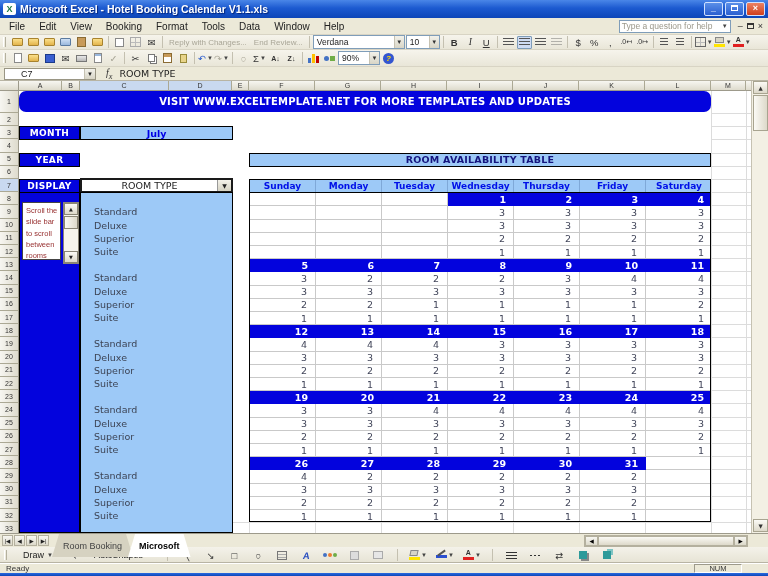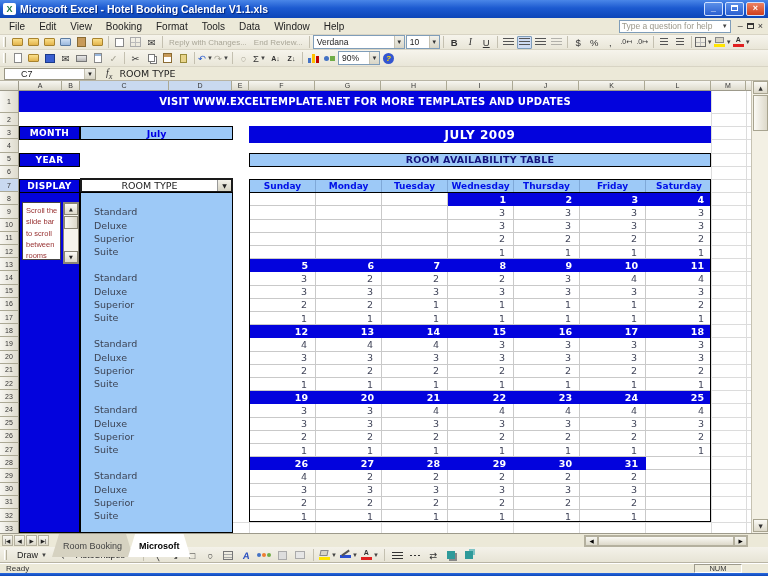--- a/index.html
+++ b/index.html
@@ -67,21 +67,21 @@
   .navb{width:11px;height:11px;font-size:5.5px;display:flex;align-items:center;justify-content:center;color:#222;
     background:linear-gradient(#f8f7f2,#dcd9ca);border:1px solid #b4b09e}
   .tab{height:23px;padding:0 11px;font-size:9px;display:flex;align-items:center;
     clip-path:polygon(7px 0,calc(100% - 7px) 0,100% 100%,0 100%);background:#d6d2c1;color:#444;margin-left:-5px}
   .tab.active{background:#fff;font-weight:bold;color:#000;z-index:2}
   .hscroll{position:absolute;left:584px;top:1px;width:164px;height:12px;display:flex;background:#f3f0e4;border:1px solid #b4b09e}
   .hsb{width:13px;height:100%;display:flex;align-items:center;justify-content:center;font-size:5.5px;
     background:linear-gradient(#f8f7f2,#dcd9ca);border:1px solid #b4b09e}
   .hsthumb{flex:1;background:linear-gradient(#fbfaf5,#ddd9ca);border:1px solid #b4b09e}
   
-  .drawbar{height:16px;display:flex;align-items:center;gap:3px;padding:0 3px;font-size:9px;
+  .drawbar{height:16px;display:flex;align-items:center;gap:9px;padding:0 3px;font-size:9px;
     background:linear-gradient(#f4f2ea,#e6e3d4)}
   .dbtn{display:flex;align-items:center;gap:2px;padding:1px 4px;color:#222}
   
   .statusbar{height:10px;background:#ece9d8;border-top:1px solid #fff;box-shadow:0 -1px 0 #b8b4a4;position:relative;
     font-size:8px;color:#333;display:flex;align-items:center;padding-left:6px}
   .numbox{position:absolute;right:26px;top:0;width:48px;height:9px;border:1px solid;border-color:#9d9a8b #fff #fff #9d9a8b;
     display:flex;align-items:center;justify-content:center;font-size:7.5px}
   .bluebar{height:3px;background:linear-gradient(#2a6ae0,#0c46b8)}
 </style>
 </head>
@@ -323,30 +323,29 @@
       <div style="position: absolute; left: 19px; width: 732px; top: 335.6px; height: 1px; background: rgb(220, 220, 220);"></div>
       <div style="position: absolute; left: 19px; width: 732px; top: 348.8px; height: 1px; background: rgb(220, 220, 220);"></div>
       <div style="position: absolute; left: 19px; width: 732px; top: 362px; height: 1px; background: rgb(220, 220, 220);"></div>
       <div style="position: absolute; left: 19px; width: 732px; top: 375.2px; height: 1px; background: rgb(220, 220, 220);"></div>
       <div style="position: absolute; left: 19px; width: 732px; top: 388.4px; height: 1px; background: rgb(220, 220, 220);"></div>
       <div style="position: absolute; left: 19px; width: 732px; top: 401.6px; height: 1px; background: rgb(220, 220, 220);"></div>
       <div style="position: absolute; left: 19px; width: 732px; top: 414.8px; height: 1px; background: rgb(220, 220, 220);"></div>
       <div style="position: absolute; left: 19px; width: 732px; top: 428px; height: 1px; background: rgb(220, 220, 220);"></div>
       <div style="position: absolute; left: 19px; width: 732px; top: 441.2px; height: 1px; background: rgb(220, 220, 220);"></div>
       <div style="position: absolute; left: 19px; top: 10px; width: 692px; height: 431px; background: rgb(255, 255, 255);"></div>
-      <div style="position: absolute; left: 19px; top: 10px; width: 692px; height: 21px; background: var(--band); color: rgb(255, 255, 255); font-weight: bold; font-size: 10px; letter-spacing: 0.2px; display: flex; align-items: center; justify-content: center;">VISIT WWW.EXCELTEMPLATE.NET FOR MORE TEMPLATES AND UPDATES</div>
+      <div style="position: absolute; left: 19px; top: 10px; width: 692px; height: 21px; background: var(--band); color: rgb(255, 255, 255); font-weight: bold; font-size: 10px; letter-spacing: 0.2px; display: flex; align-items: center; justify-content: center; border-radius: 7px;">VISIT WWW.EXCELTEMPLATE.NET FOR MORE TEMPLATES AND UPDATES</div>
       <div style="position: absolute; left: 19px; top: 45.2px; width: 61px; height: 14px; background: var(--band); border: 1px solid rgb(0, 0, 0); color: rgb(255, 255, 255); font-weight: bold; font-size: 9px; letter-spacing: 0.3px; display: flex; align-items: center; justify-content: center;">MONTH</div>
       <div style="position: absolute; left: 80px; top: 45.2px; width: 153px; height: 14px; background: var(--lblue); border: 1px solid rgb(0, 0, 0); color: rgb(0, 0, 230); font-weight: bold; font-size: 9.5px; display: flex; align-items: center; justify-content: center;">July</div>
       <div style="position: absolute; left: 19px; top: 71.6px; width: 61px; height: 14px; background: var(--band); border: 1px solid rgb(0, 0, 0); color: rgb(255, 255, 255); font-weight: bold; font-size: 9px; letter-spacing: 0.3px; display: flex; align-items: center; justify-content: center;">YEAR</div>
       <div style="position: absolute; left: 19px; top: 98px; width: 61px; height: 14px; background: var(--band); border: 1px solid rgb(0, 0, 0); color: rgb(255, 255, 255); font-weight: bold; font-size: 9px; letter-spacing: 0.3px; display: flex; align-items: center; justify-content: center;">DISPLAY</div>
       <div style="position: absolute; left: 80px; top: 97px; width: 153px; height: 15px; background: rgb(255, 255, 255); border: 2px solid rgb(26, 26, 26); display: flex; align-items: center;">
         <div style="position: static; flex: 1 1 0%; text-align: center; font-size: 9.5px; color: rgb(34, 34, 34);">ROOM TYPE</div>
         <div style="position: static; width: 14px; height: 100%; background: linear-gradient(rgb(244, 242, 234), rgb(213, 210, 194)); border-left: 1px solid rgb(153, 153, 153); font-size: 6px; color: rgb(34, 34, 34); display: flex; align-items: center; justify-content: center;">▼</div>
       </div>
-      <div style="position: absolute; left: 249px; top: 45.2px; width: 462px; height: 17px; background: var(--band); color: rgb(255, 255, 255); font-weight: bold; font-size: 12px; letter-spacing: 0.5px; display: flex; align-items: center; justify-content: center;">JULY 2009</div>
       <div style="position: absolute; left: 249px; top: 71.6px; width: 462px; height: 14px; background: var(--lblue); border: 1px solid rgb(0, 0, 0); color: rgb(20, 20, 126); font-weight: bold; font-size: 9.5px; letter-spacing: 0.2px; display: flex; align-items: center; justify-content: center;">ROOM AVAILABILITY TABLE</div>
       <div style="position: absolute; left: 249px; top: 98px; width: 462px; height: 22px; background: var(--lblue); border: 1px solid rgb(0, 0, 0); overflow: hidden;">
         <div style="position: absolute; left: 0px; top: 0px; width: 66px; height: 12px; font-weight: bold; font-size: 9px; color: rgb(0, 16, 232); border-right: 1px solid rgb(127, 168, 216); display: flex; align-items: center; justify-content: center;">Sunday</div>
         <div style="position: absolute; left: 66px; top: 0px; width: 66px; height: 12px; font-weight: bold; font-size: 9px; color: rgb(0, 16, 232); border-right: 1px solid rgb(127, 168, 216); display: flex; align-items: center; justify-content: center;">Monday</div>
         <div style="position: absolute; left: 132px; top: 0px; width: 66px; height: 12px; font-weight: bold; font-size: 9px; color: rgb(0, 16, 232); border-right: 1px solid rgb(127, 168, 216); display: flex; align-items: center; justify-content: center;">Tuesday</div>
         <div style="position: absolute; left: 198px; top: 0px; width: 66px; height: 12px; font-weight: bold; font-size: 9px; color: rgb(0, 16, 232); border-right: 1px solid rgb(127, 168, 216); display: flex; align-items: center; justify-content: center;">Wednesday</div>
         <div style="position: absolute; left: 264px; top: 0px; width: 66px; height: 12px; font-weight: bold; font-size: 9px; color: rgb(0, 16, 232); border-right: 1px solid rgb(127, 168, 216); display: flex; align-items: center; justify-content: center;">Thursday</div>
         <div style="position: absolute; left: 330px; top: 0px; width: 66px; height: 12px; font-weight: bold; font-size: 9px; color: rgb(0, 16, 232); border-right: 1px solid rgb(127, 168, 216); display: flex; align-items: center; justify-content: center;">Friday</div>
         <div style="position: absolute; left: 396px; top: 0px; width: 66px; height: 12px; font-weight: bold; font-size: 9px; color: rgb(0, 16, 232); display: flex; align-items: center; justify-content: center;">Saturday</div>
       </div>

